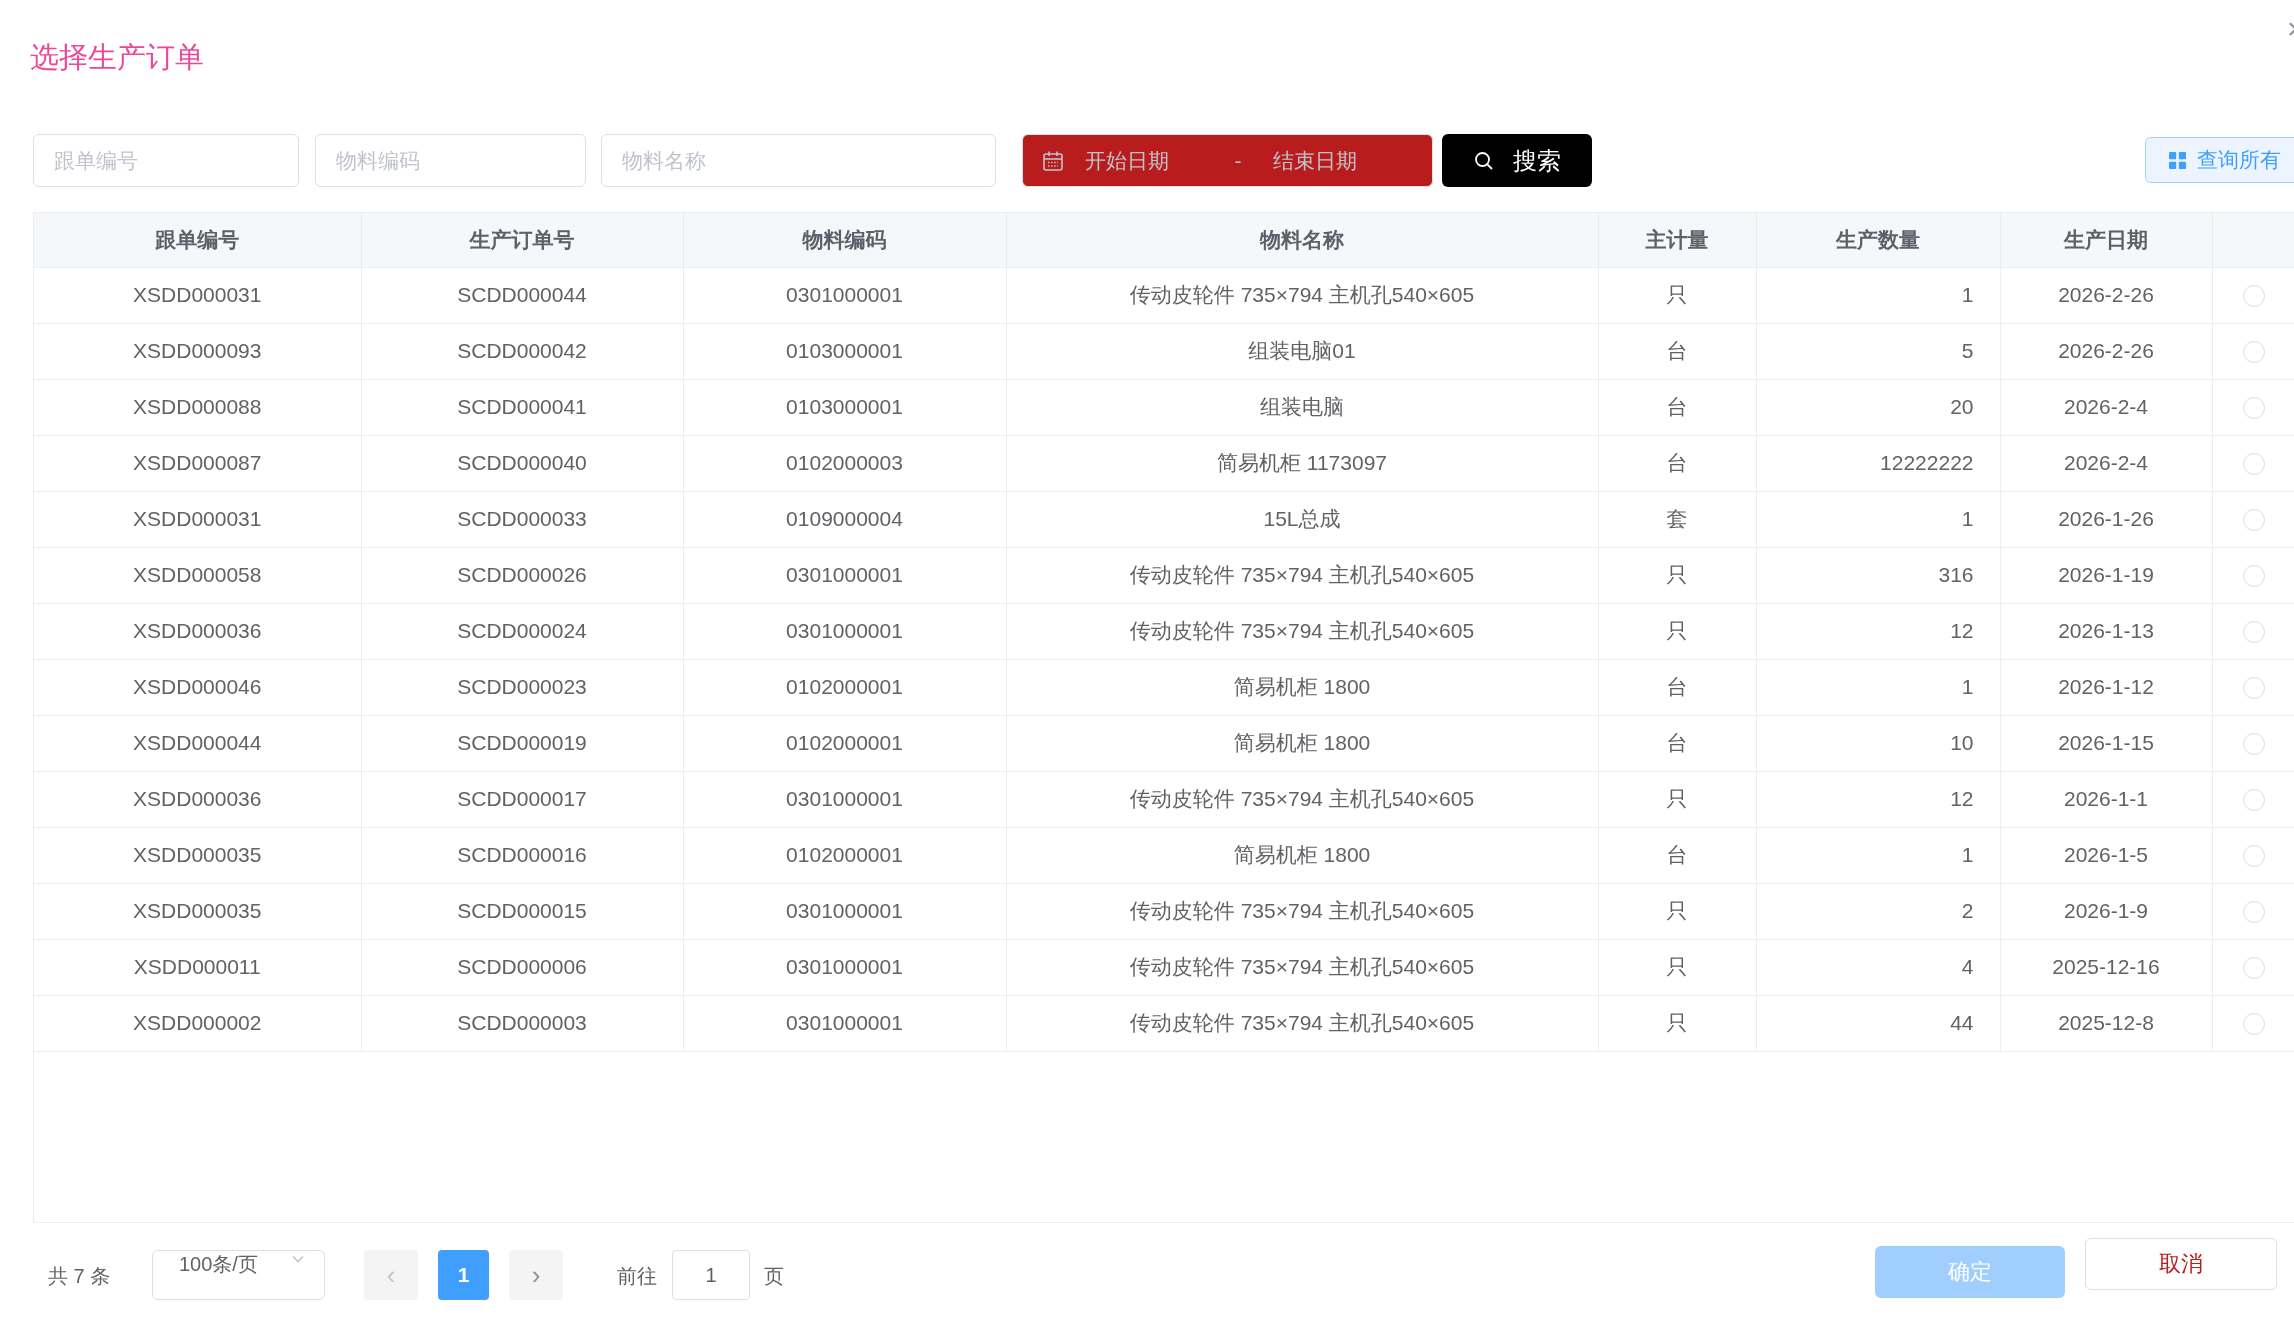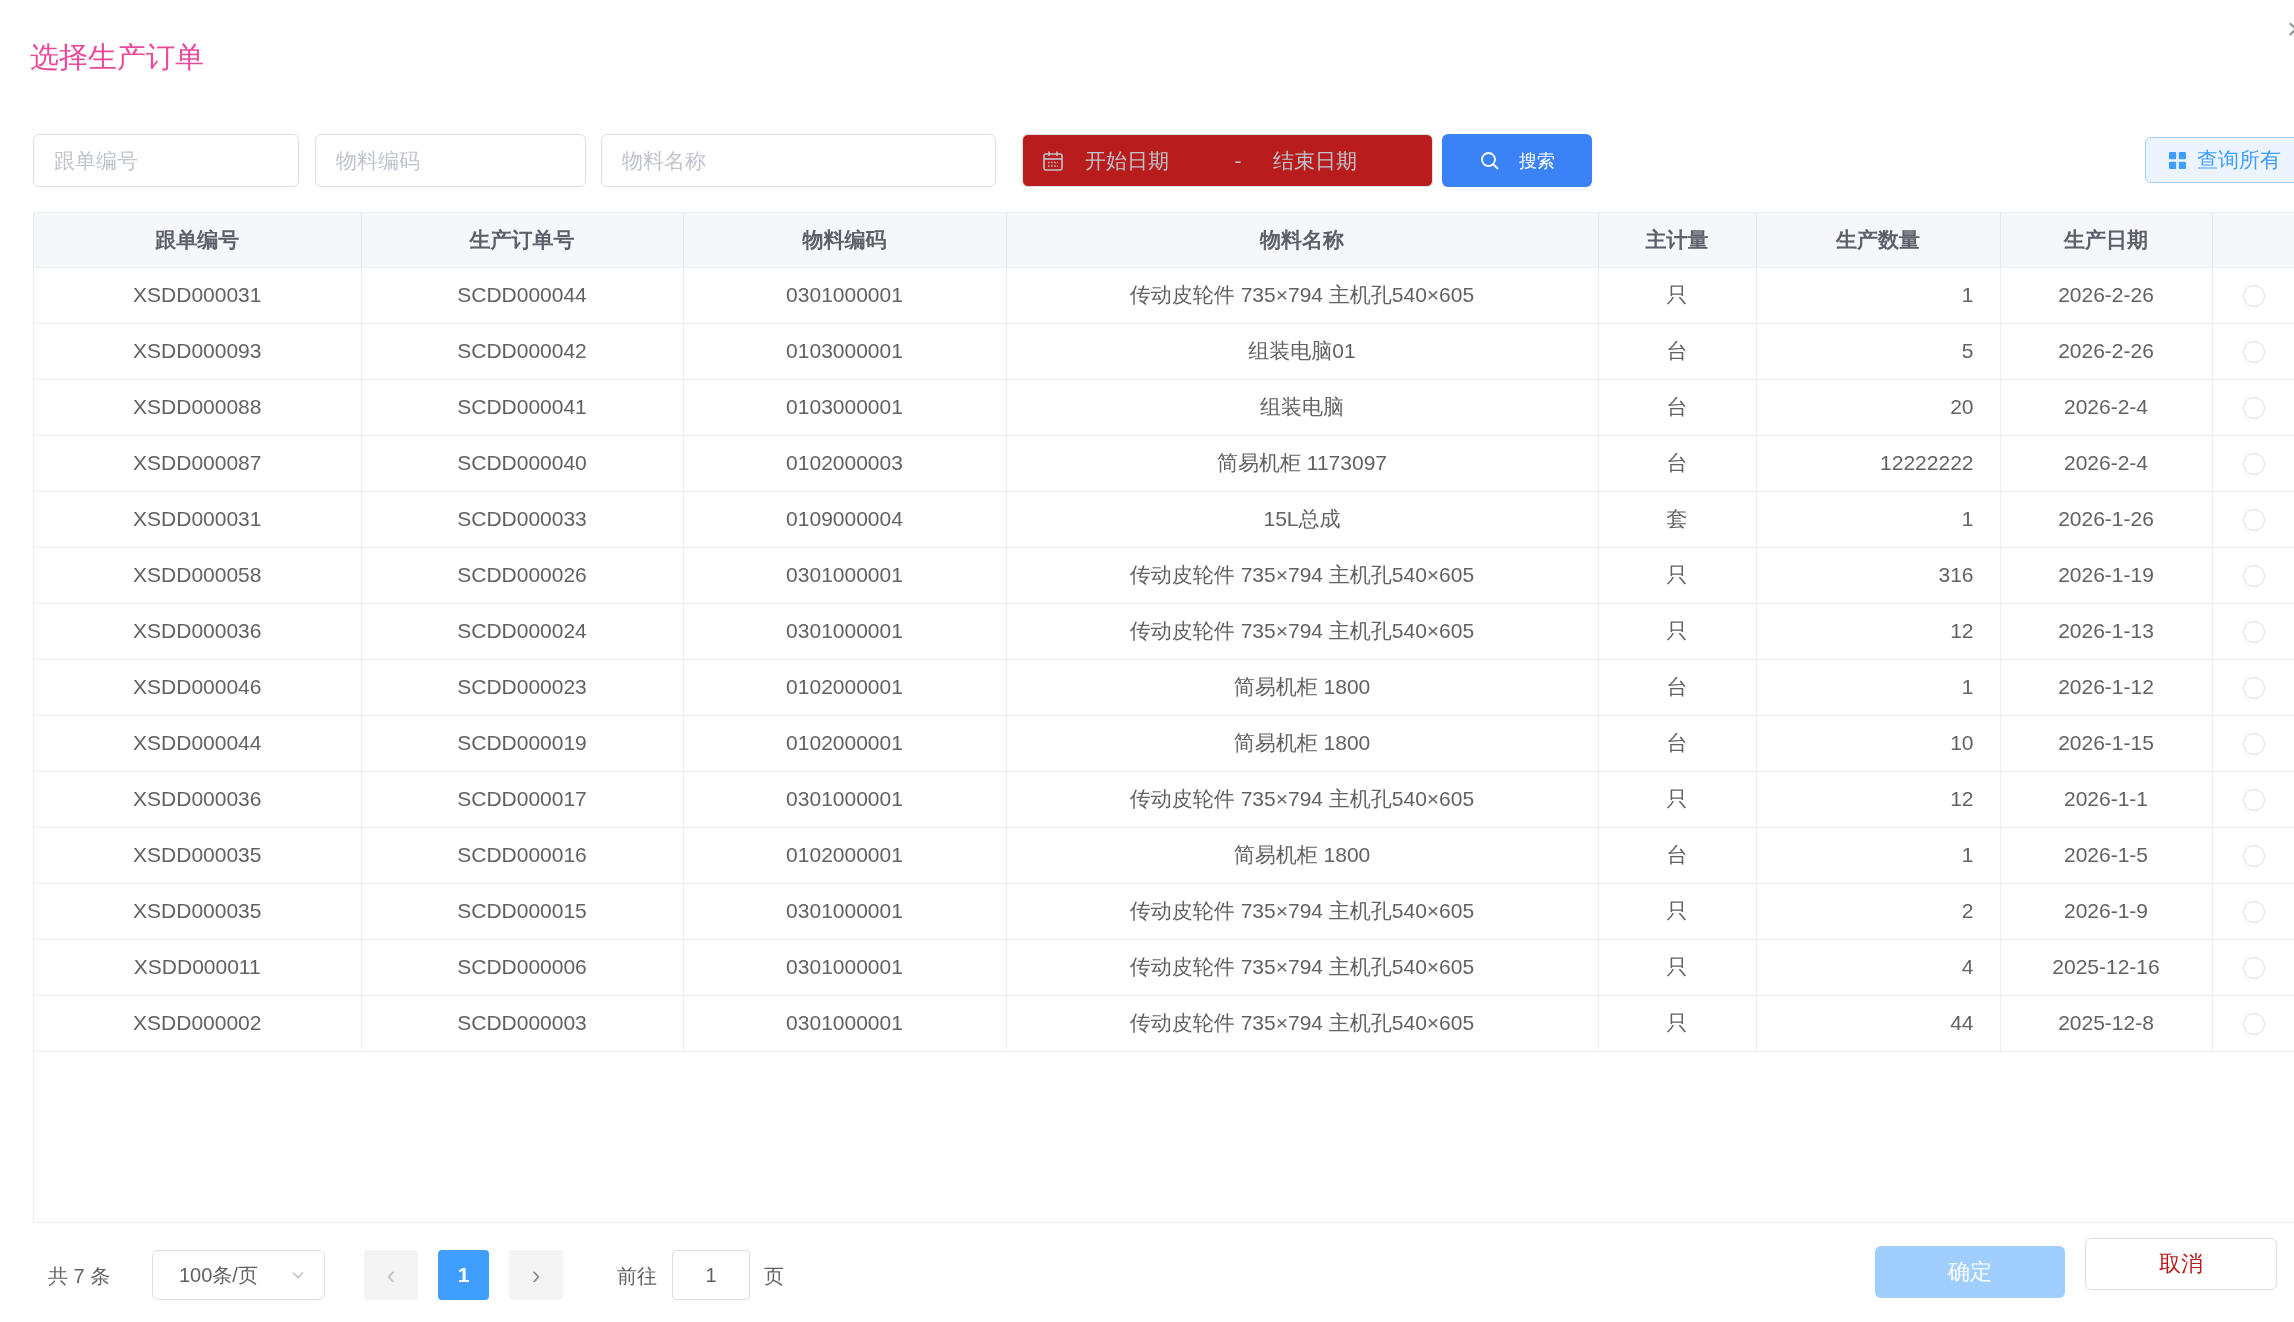--- a/index.html
+++ b/index.html
@@ -39,22 +39,22 @@
     border: 1px solid #dcdfe6; border-radius: 6px; background: #b91c1c;
     display: flex; align-items: center; font-size: 21px; color: #bfc4cc;
     cursor: pointer;
   }
   .date-range .cal { margin-left: 18px; margin-right: 20px; display: inline-flex; }
   .date-range .d-start, .date-range .d-end { width: 118px; text-align: left; }
   .date-range .d-sep { width: 70px; text-align: center; color: #bfc4cc; }
 
   .search-btn {
     position: absolute; left: 1442px; top: 134px; width: 150px; height: 53px;
-    background: #3b82f6; border: none; border-radius: 6px;
-    color: #ffffff; font-size: 18px; cursor: pointer;
+    background: #000000; border: none; border-radius: 6px;
+    color: #ffffff; font-size: 24px; cursor: pointer;
     display: flex; align-items: center; justify-content: center; gap: 18px;
     font-family: "Liberation Sans", "DejaVu Sans", sans-serif;
   }
 
   .query-all-btn {
     position: absolute; left: 2145px; top: 137px; width: 220px; height: 46px;
     background: #ecf5ff; border: 1px solid #a3d0fd; border-radius: 6px;
     color: #409eff; font-size: 21px; cursor: pointer;
     display: flex; align-items: center; gap: 10px; padding-left: 22px;
     font-family: "Liberation Sans", "DejaVu Sans", sans-serif;
@@ -86,21 +86,21 @@
     display: inline-block; width: 22px; height: 22px;
     border: 1.5px solid #d9dde5; border-radius: 50%; background: #fff;
     cursor: pointer; vertical-align: middle;
   }
 
   
   .pg-total { position: absolute; left: 48px; top: 1263px; font-size: 20px; color: #606266; }
   .pg-size {
     position: absolute; left: 152px; top: 1250px; width: 173px; height: 50px;
     border: 1px solid #dcdfe6; border-radius: 6px; background: #fff;
-    display: flex; align-items: center; justify-content: space-between;
+    display: flex; justify-content: space-between;
     padding: 0 18px 0 26px; font-size: 20px; color: #606266; cursor: pointer;
   }
   .pg-btn {
     position: absolute; top: 1250px; width: 54px; height: 50px;
     background: #f4f4f5; border: none; border-radius: 4px;
     font-size: 26px; line-height: 1; cursor: pointer;
     display: flex; align-items: center; justify-content: center;
     font-family: "Liberation Sans", "DejaVu Sans", sans-serif;
   }
   #pg-prev { left: 364px; color: #c0c4cc; }

